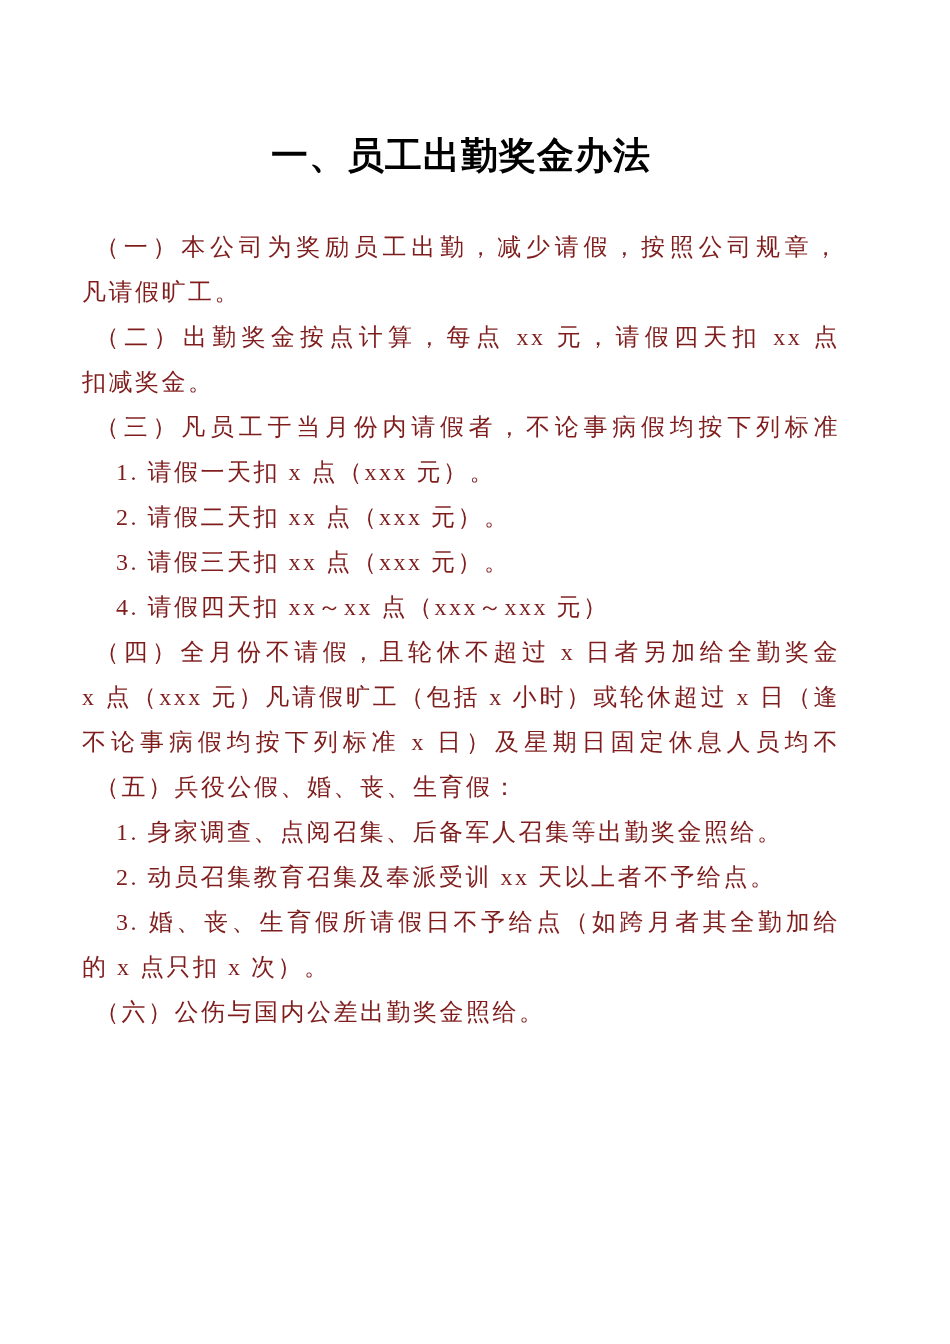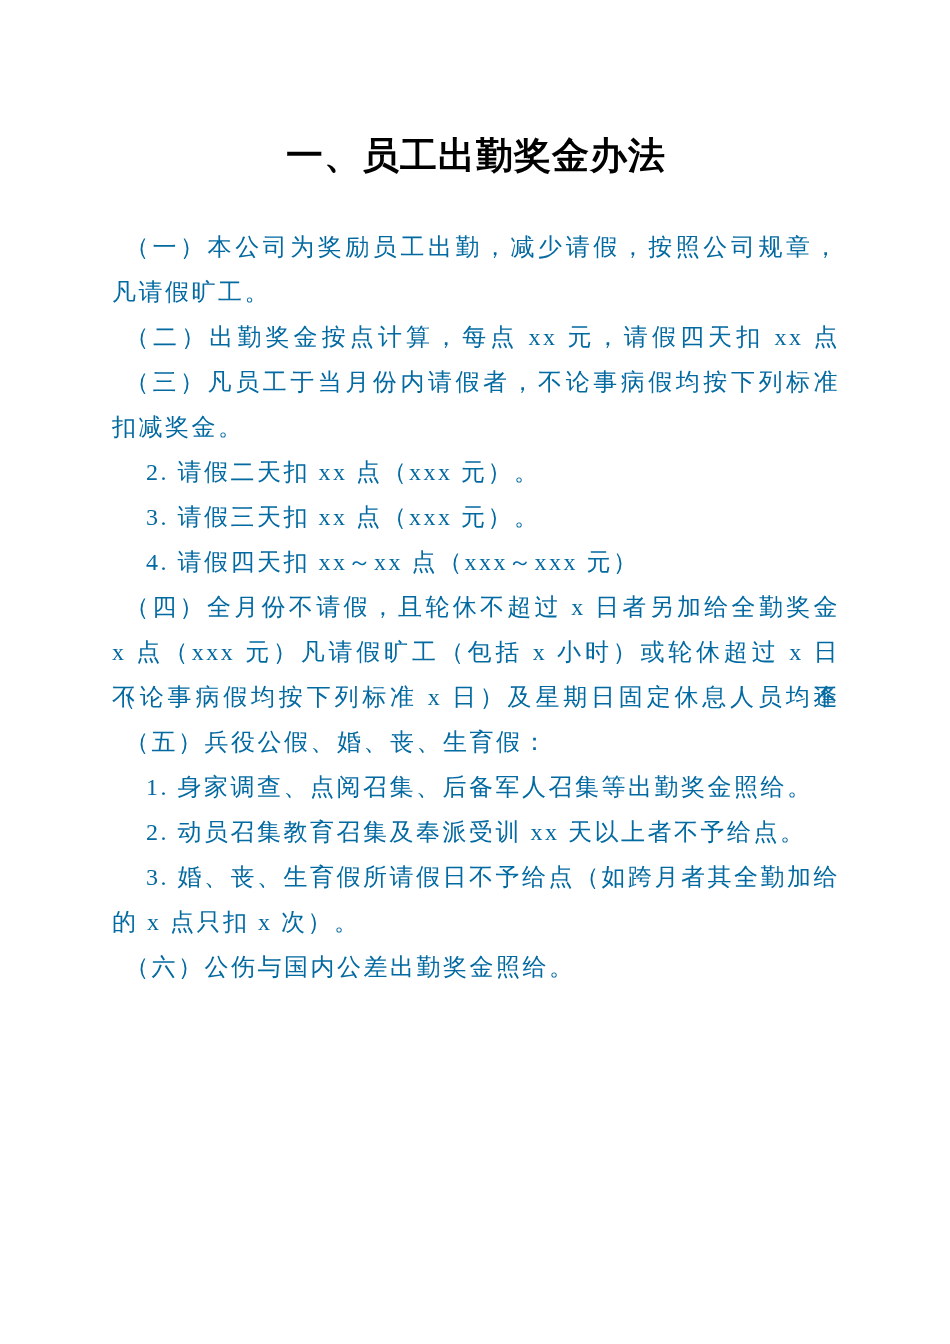--- a/index.html
+++ b/index.html
@@ -14,21 +14,21 @@
     overflow: hidden;
     color: #000000;
     font-family: "Liberation Serif", "DejaVu Serif", serif;
   }
   .page {
     position: absolute;
     top: 0; left: 0;
     width: 950px;
     height: 1344px;
     box-sizing: border-box;
-    padding: 128px 110px 0 112px;
+    padding: 128px 110px 0 82px;
     background: #ffffff;
   }
   .title {
     margin: 0;
     font-family: "Liberation Sans", "DejaVu Sans", sans-serif;
     font-weight: bold;
     font-size: 37px;
     line-height: 56px;
     letter-spacing: 1px;
     text-align: center;
@@ -40,21 +40,21 @@
   .para {
     margin: 0;
     padding: 0;
   }
   .line {
     height: 45px;
     line-height: 45px;
     font-size: 24px;
     letter-spacing: 2.5px;
     text-align: left;
-    color: #0369a1;
+    color: #7f1d1d;
   }
   
   .line.fill {
     text-align: justify;
     text-align-last: justify;
   }
   
   .para.section > .line.first { text-indent: 13px; }
   .para.item    > .line.first { text-indent: 34px; }
 </style>
@@ -65,22 +65,25 @@
   <h1 class="title">一、员工出勤奖金办法</h1>
   <div class="doc-body" id="doc-body">
       <div class="para section">
         <div class="line first fill">（一）本公司为奖励员工出勤，减少请假，按照公司规章，</div>
         <div class="line">凡请假旷工。</div>
       </div>
       <div class="para section">
         <div class="line first fill">（二）出勤奖金按点计算，每点 xx 元，请假四天扣 xx 点</div>
       </div>
       <div class="para section">
+        <div class="line">扣减奖金。</div>
         <div class="line first fill">（三）凡员工于当月份内请假者，不论事病假均按下列标准</div>
-        <div class="line">扣减奖金。</div>
+      </div>
+      <div class="para item">
+        <div class="line first">1. 请假一天扣 x 点（xxx 元）。</div>
       </div>
       <div class="para item">
         <div class="line first">2. 请假二天扣 xx 点（xxx 元）。</div>
       </div>
       <div class="para item">
         <div class="line first">3. 请假三天扣 xx 点（xxx 元）。</div>
       </div>
       <div class="para item">
         <div class="line first">4. 请假四天扣 xx～xx 点（xxx～xxx 元）</div>
       </div>

